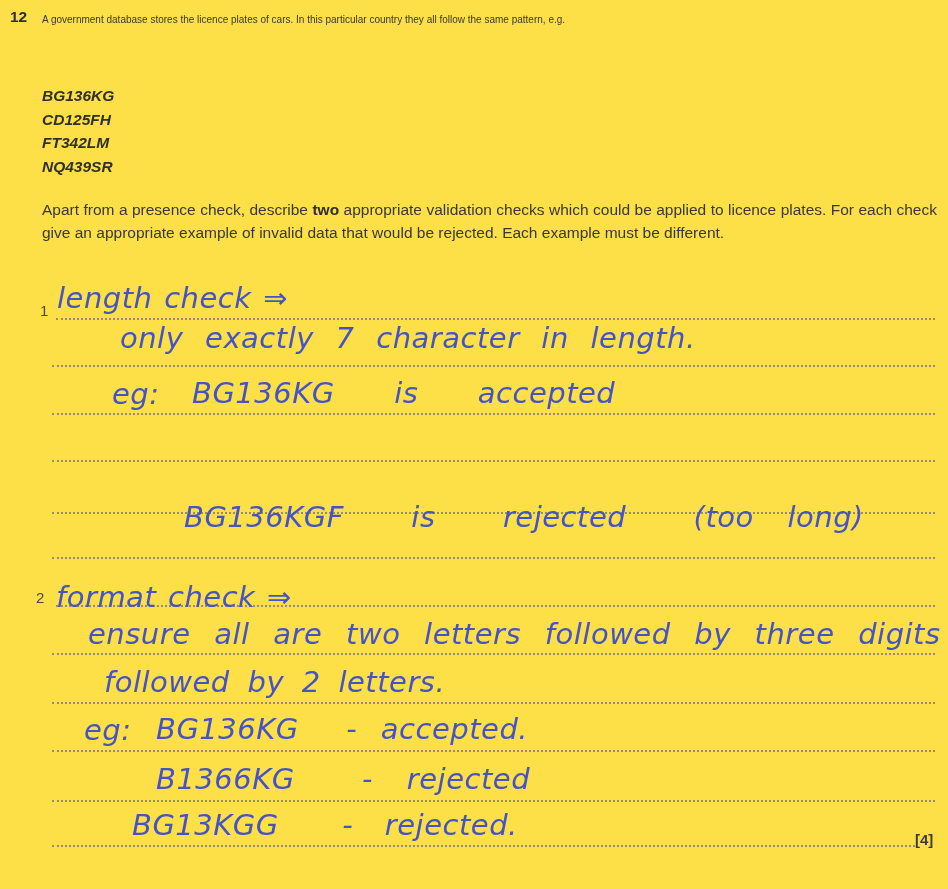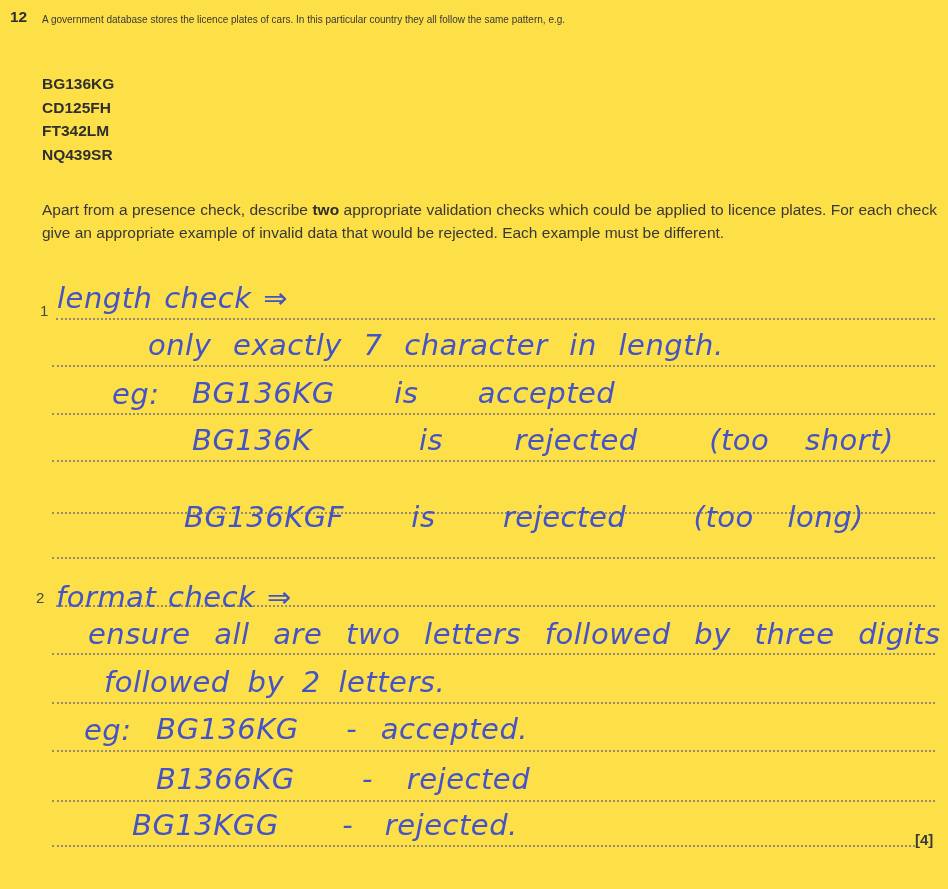--- a/index.html
+++ b/index.html
@@ -18,22 +18,22 @@
   }
   .qnum{
     position:absolute;left:10px;top:8px;
     font-size:15.5px;font-weight:bold;color:#2f2f2f;
   }
   .intro{
     position:absolute;left:42px;top:8px;width:895px;
     font-size:10px;line-height:23px;text-align:justify;color:#383838;
   }
   .plates{
-    position:absolute;left:42px;top:72px;
-    font-size:15.5px;font-weight:bold;line-height:23.5px;color:#2f2f2f;
+    position:absolute;left:42px;top:84px;
+    font-size:15.5px;font-weight:bold;line-height:23.5px;color:#2f2f2f;font-style:italic;
   }
   .task{
     position:absolute;left:42px;top:198px;width:895px;
     font-size:15.5px;line-height:23px;text-align:justify;color:#383838;
   }
   .task b{color:#2f2f2f;}
   .dline{
     position:absolute;height:0;
     border-top:2px dotted var(--dotted-line,#988a76);
   }
@@ -83,24 +83,23 @@
   <div class="dline" style="left:52px;right:13px;top:653px;"></div>
   <div class="dline" style="left:52px;right:13px;top:702px;"></div>
   <div class="dline" style="left:52px;right:13px;top:750px;"></div>
   <div class="dline" style="left:52px;right:13px;top:800px;"></div>
   <div class="dline" style="left:52px;right:33px;top:845px;"></div>
 
   <div class="ansnum" style="left:40px;top:302px;">1</div>
   <div class="ansnum" style="left:36px;top:589px;">2</div>
 
   <span class="hw" style="left:57px;top:281px;word-spacing:2px;">length check ⇒</span>
-  <span class="hw" style="left:120px;top:328px;word-spacing:12px;margin-left:28px;">only exactly 7 character in length.</span>
+  <span class="hw" style="left:120px;top:321px;word-spacing:12px;">only exactly 7 character in length.</span>
   <span class="hw" style="left:112px;top:377px;">eg:</span>
   <span class="hw" style="left:192px;top:376px;word-spacing:20px;">BG136KG  is  accepted</span>
-  <span class="hw" style="left:192px;top:423px;word-spacing:26px;">BG136K   is  rejected  (too short)</span>
   <span class="hw" style="left:184px;top:500px;word-spacing:24px;">BG136KGF  is  rejected  (too long)</span>
 
   <span class="hw" style="left:56px;top:580px;word-spacing:2px;">format check ⇒</span>
   <span class="hw" style="left:88px;top:617px;word-spacing:14px;">ensure all are two letters followed by three digits</span>
   <span class="hw" style="left:104px;top:665px;word-spacing:8px;">followed by 2 letters.</span>
   <span class="hw" style="left:84px;top:713px;">eg:</span>
   <span class="hw" style="left:156px;top:712px;word-spacing:14px;">BG136KG  - accepted.</span>
   <span class="hw" style="left:156px;top:762px;word-spacing:24px;">B1366KG  - rejected</span>
   <span class="hw" style="left:132px;top:808px;word-spacing:22px;font-style:italic;">BG13KGG  - rejected.</span>
 

